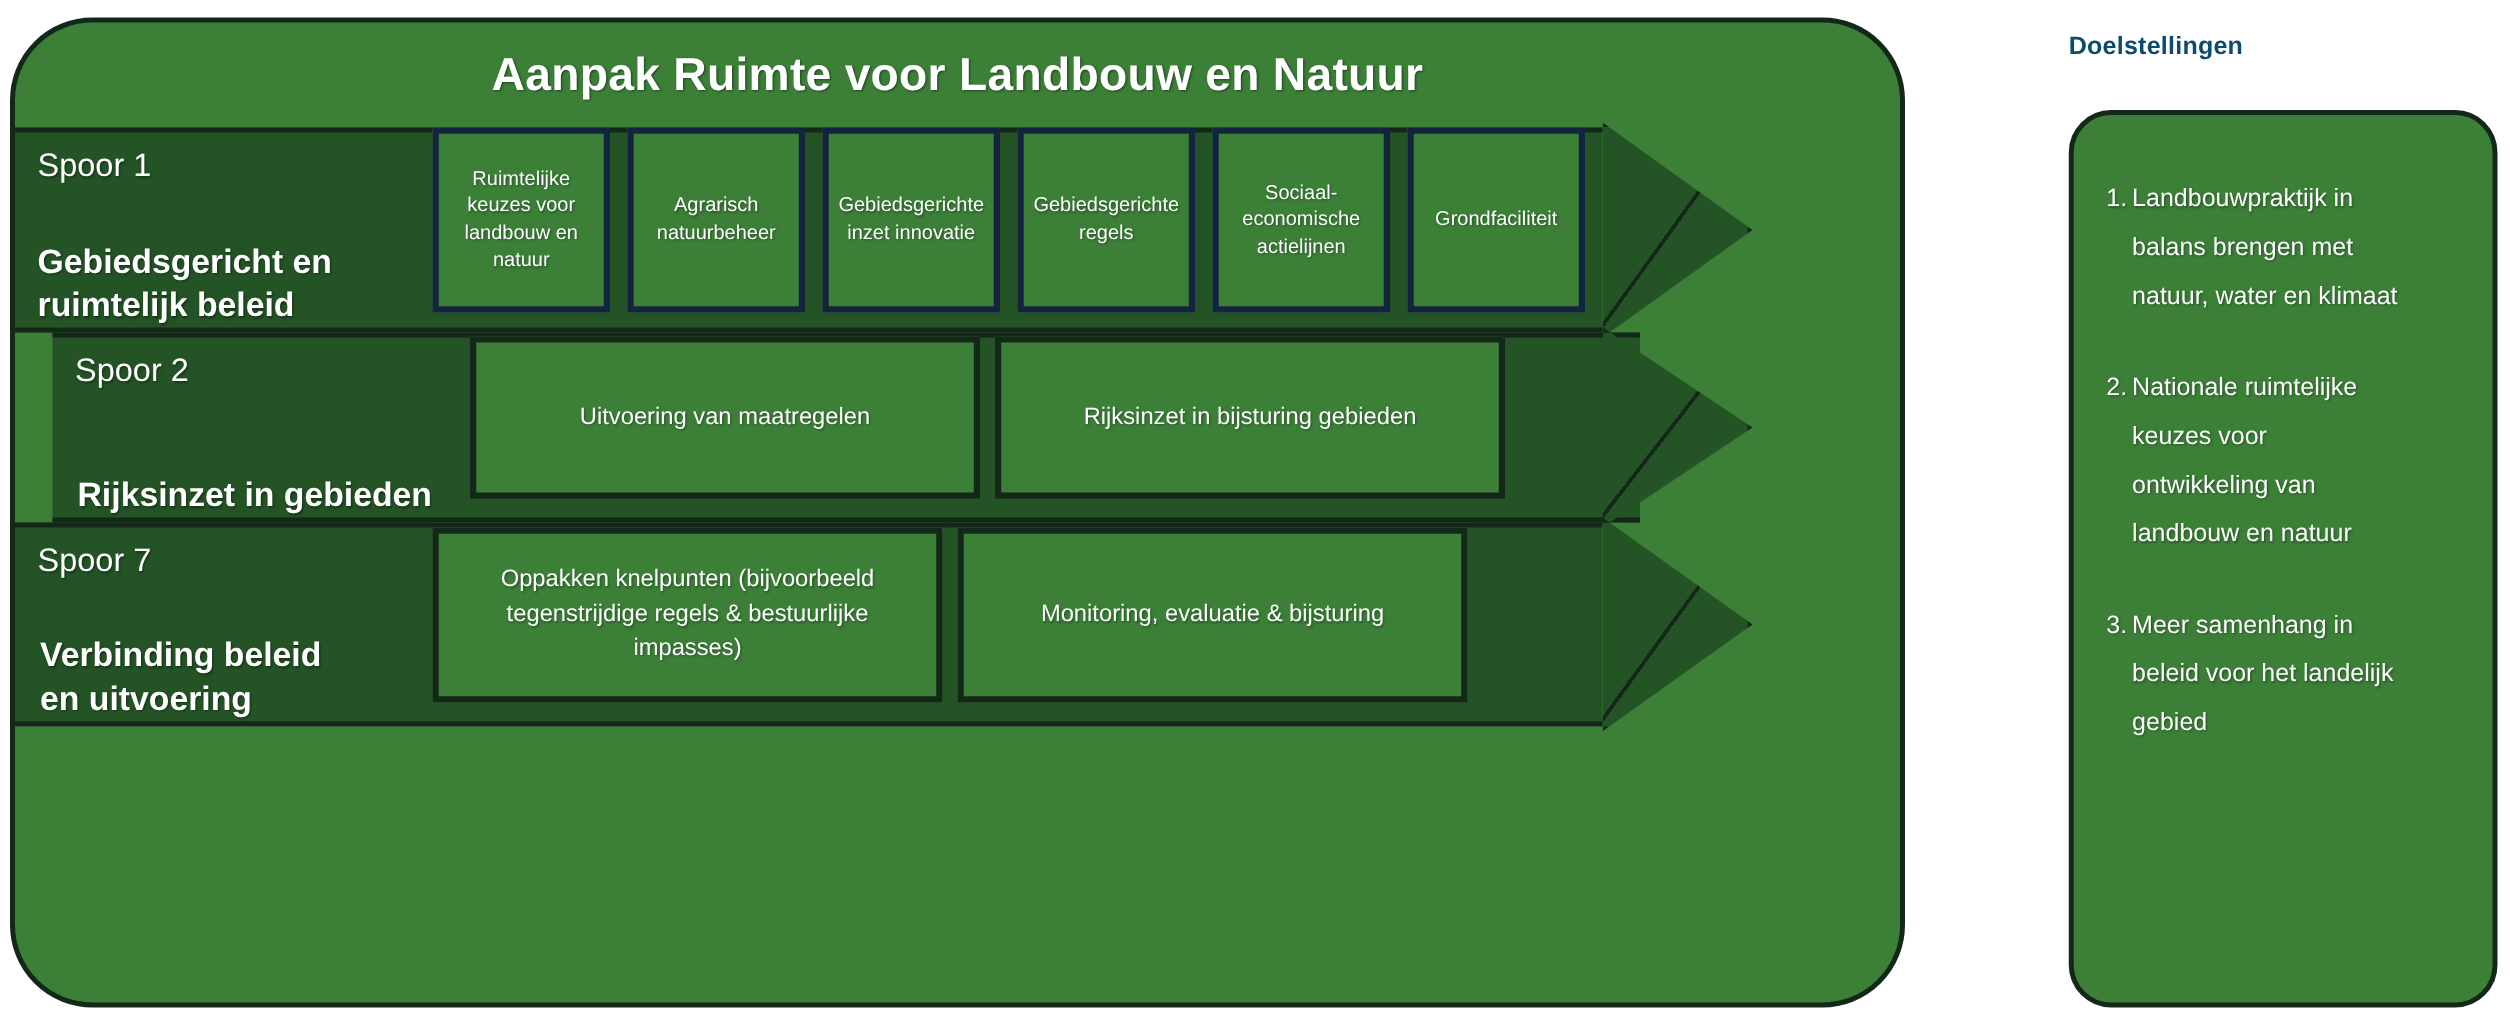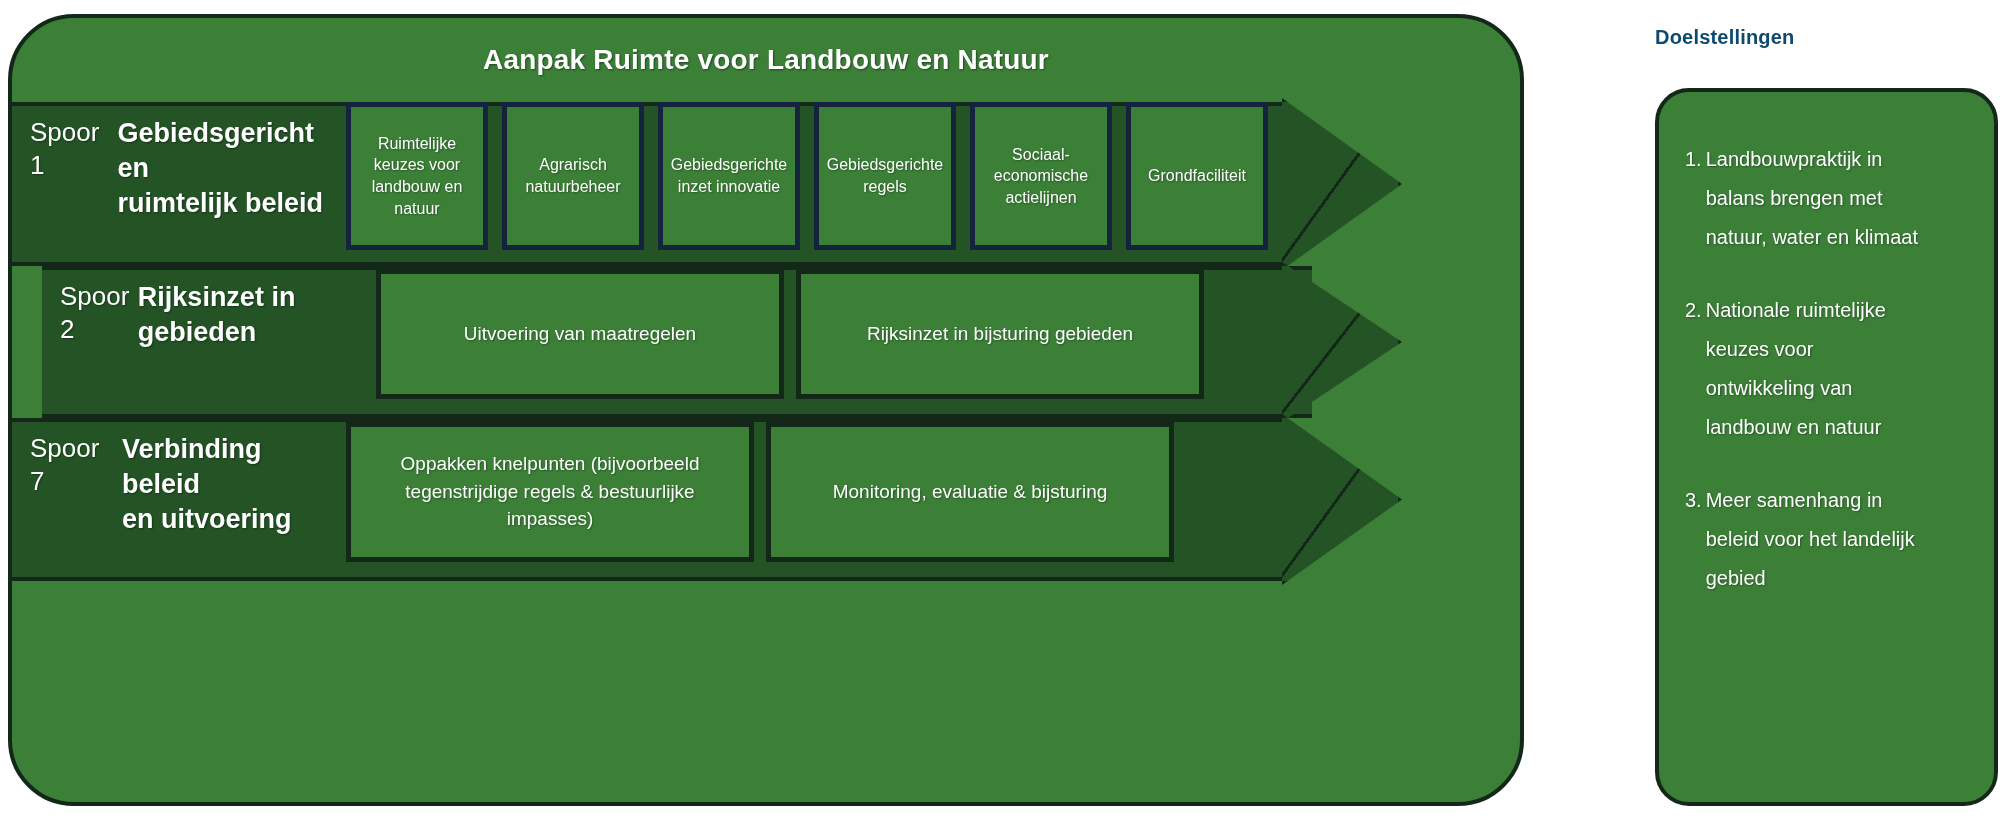--- a/index.html
+++ b/index.html
@@ -39,21 +39,21 @@
 
   .main-title {
     position: absolute;
     left: 0;
     top: 0;
     width: 100%;
     height: 84px;
     line-height: 84px;
     text-align: center;
     color: #ffffff;
-    font-size: 28px;
+    font-size: 37px;
     font-weight: bold;
     letter-spacing: .2px;
     text-shadow: 1px 1px 2px rgba(0,0,0,.45);
     user-select: none;
   }
 
   
   .rows {
     position: absolute;
     left: 0;
@@ -110,21 +110,21 @@
     height: 100%;
   }
 
   .spoor-label {
     width: 332px;
     flex: 0 0 332px;
     padding: 10px 0 0 18px;
     box-sizing: border-box;
     color: #ffffff;
     display: flex;
-    flex-direction: row;
+    flex-direction: column;
     justify-content: space-between;
     user-select: none;
   }
   .spoor-kicker {
     font-size: 26px;
     font-weight: normal;
     line-height: 1.25;
     text-shadow: 1px 1px 2px rgba(0,0,0,.35);
   }
   .spoor-title {

